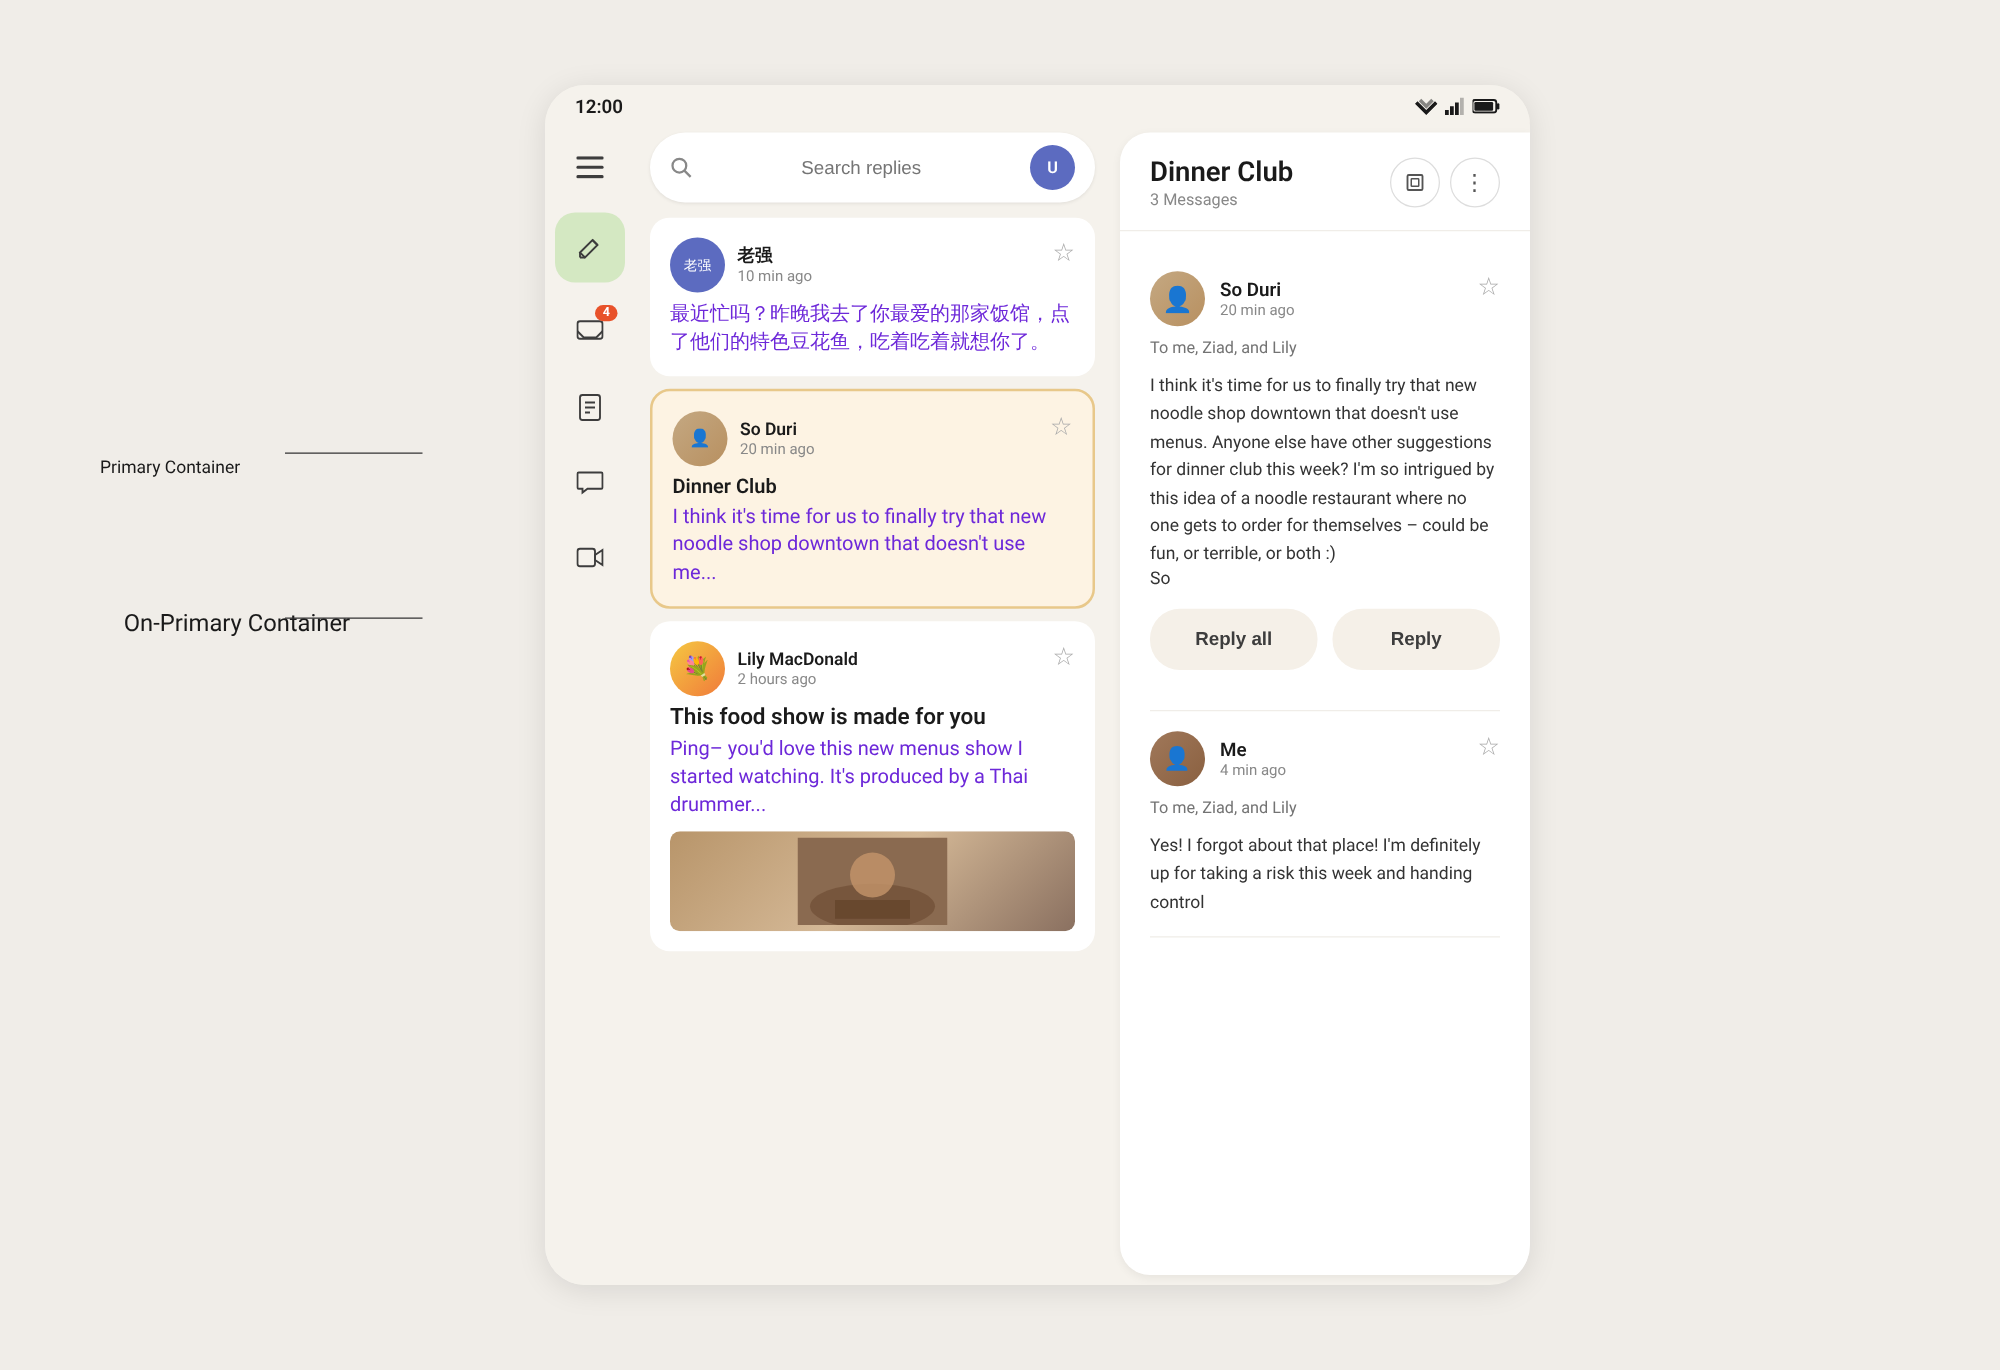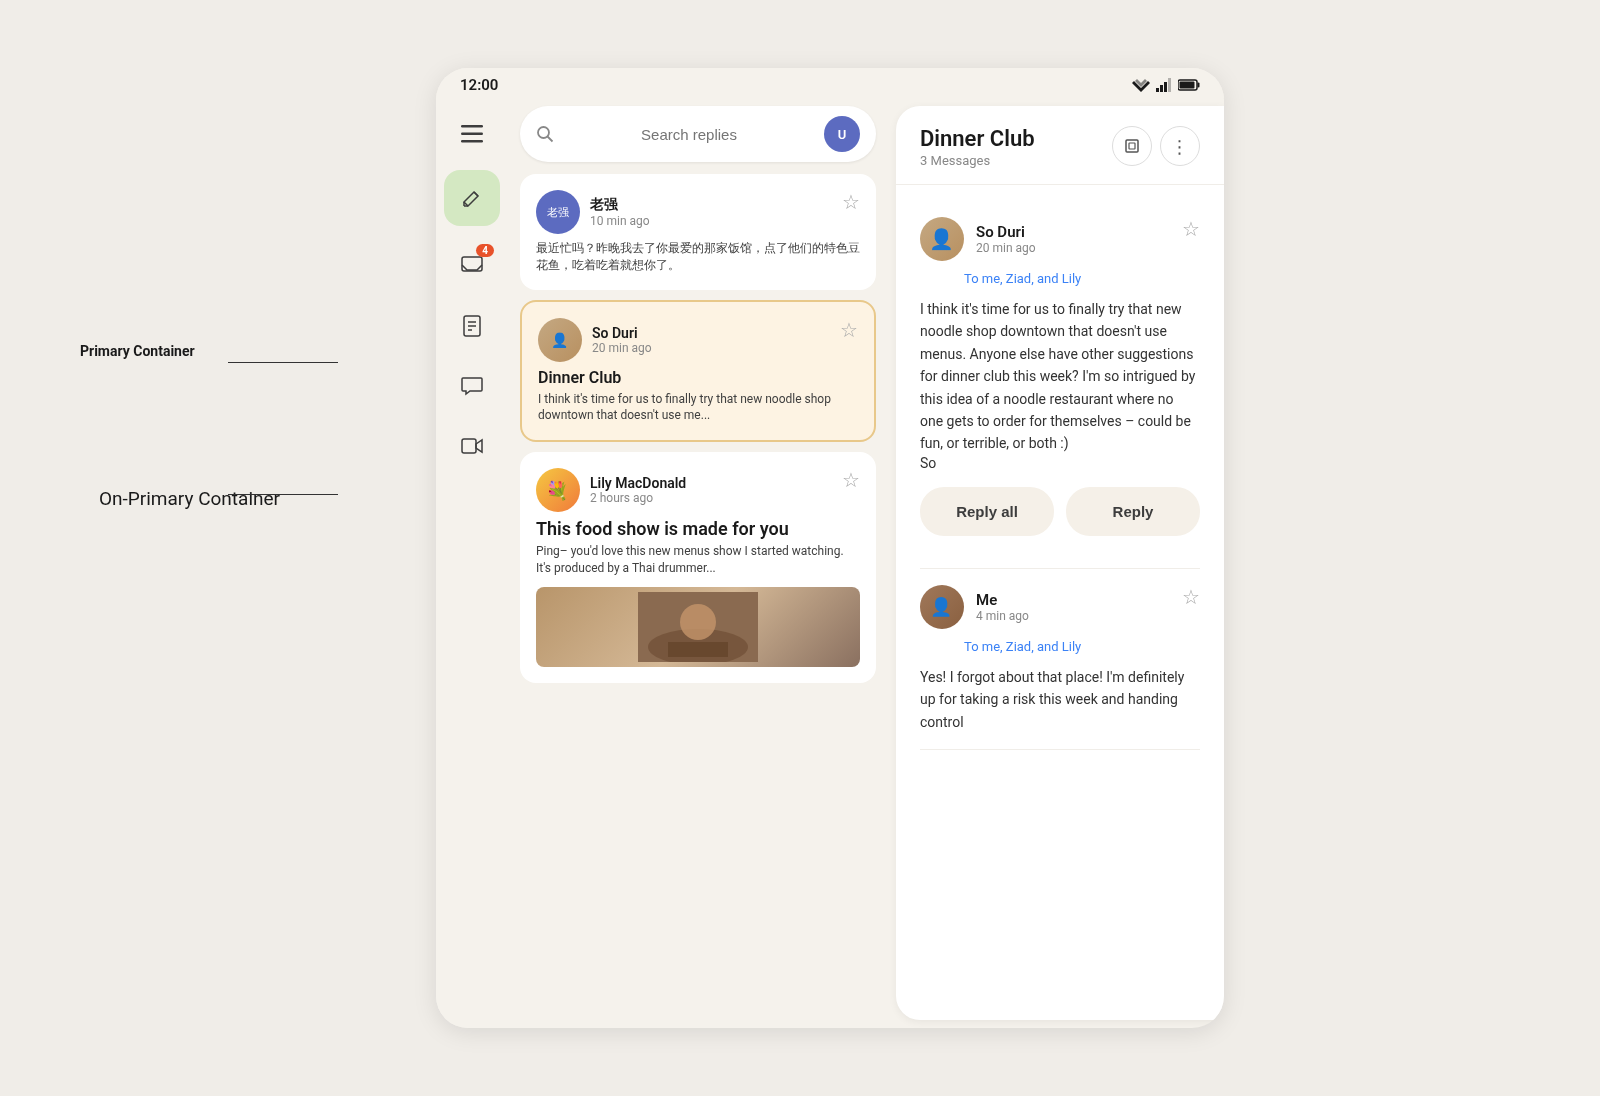--- a/index.html
+++ b/index.html
@@ -202,22 +202,22 @@
       font-size: 20px;
       cursor: pointer;
     }
     .email-subject {
       font-size: 18px;
       font-weight: 600;
       color: #1a1a1a;
       margin: 6px 0 4px 0;
     }
     .email-preview {
-      font-size: 12px;
-      color: #404040;
+      font-size: 16px;
+      color: #6d28d9;
       line-height: 1.4;
     }
     .email-preview-image {
       margin-top: 10px;
       width: 100%;
       height: 80px;
       background: #c8a87a;
       border-radius: 8px;
       overflow: hidden;
       position: relative;
@@ -315,23 +315,22 @@
       font-size: 15px;
       font-weight: 600;
       color: #1a1a1a;
     }
     .msg-time {
       font-size: 12px;
       color: #888;
     }
     .msg-to {
       font-size: 13px;
-      color: #3b82f6;
+      color: #737373;
       margin-bottom: 12px;
-      margin-left: 44px;
     }
     .msg-body {
       font-size: 14px;
       color: #333;
       line-height: 1.6;
     }
     .msg-signature {
       margin-top: 0;
       font-size: 14px;
       color: #333;
@@ -384,21 +383,21 @@
       justify-content: center;
       cursor: pointer;
       margin-bottom: 8px;
     }
   </style>
 </head>
 <body>
 
 <div class="page-wrapper">
 
-  <div style="position:absolute; left:80px; top:343px; font-size:14px; font-weight:700; color:#1a1a1a; white-space:nowrap;">Primary Container</div>
+  <div style="position:absolute; left:80px; top:366px; font-size:14px; font-weight:400; color:#1a1a1a; white-space:nowrap;">Primary Container</div>
 
   <div style="position:absolute; left:228px; top:362px; width:110px; height:1px; background:#333;"></div>
 
   <div style="position:absolute; left:58px; top:487px; font-size:19px; font-weight:400; color:#1a1a1a; white-space:nowrap;margin-left:41px;">On-Primary Container</div>
 
   <div style="position:absolute; left:228px; top:494px; width:110px; height:1px; background:#333;"></div>
 
   <div class="phone-frame" style="margin-left:60px;">
 
     <div class="status-bar">

